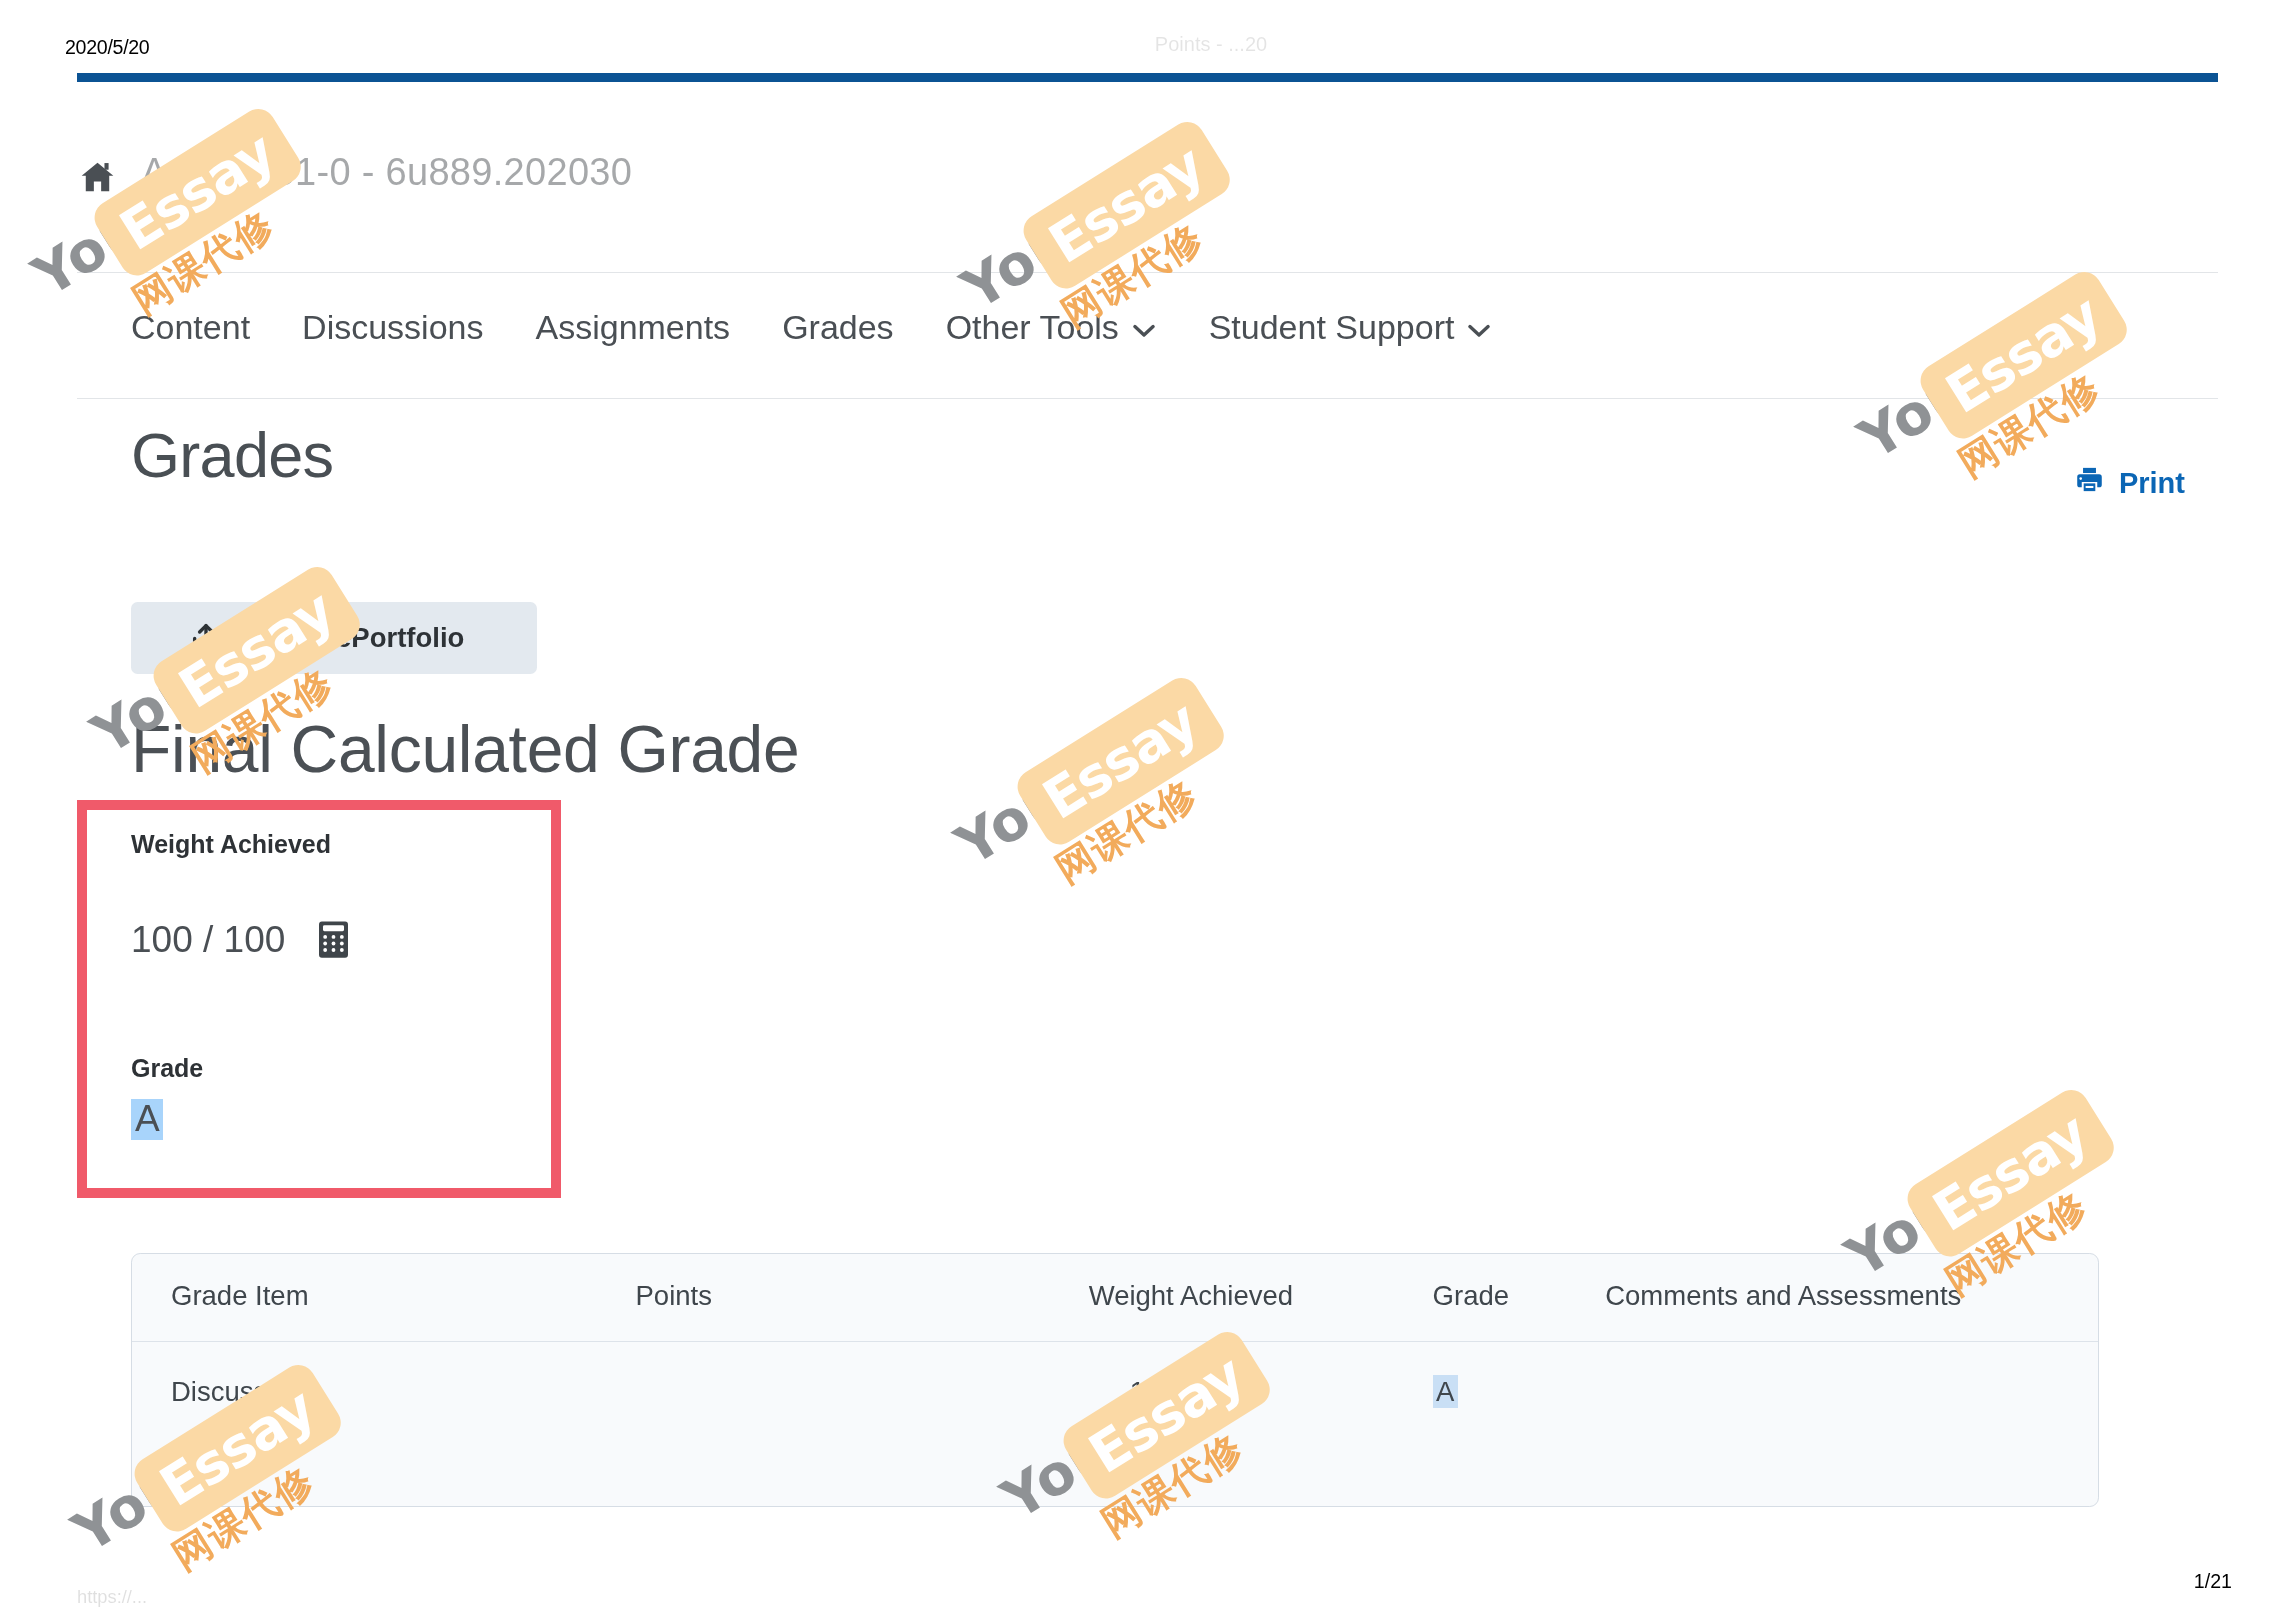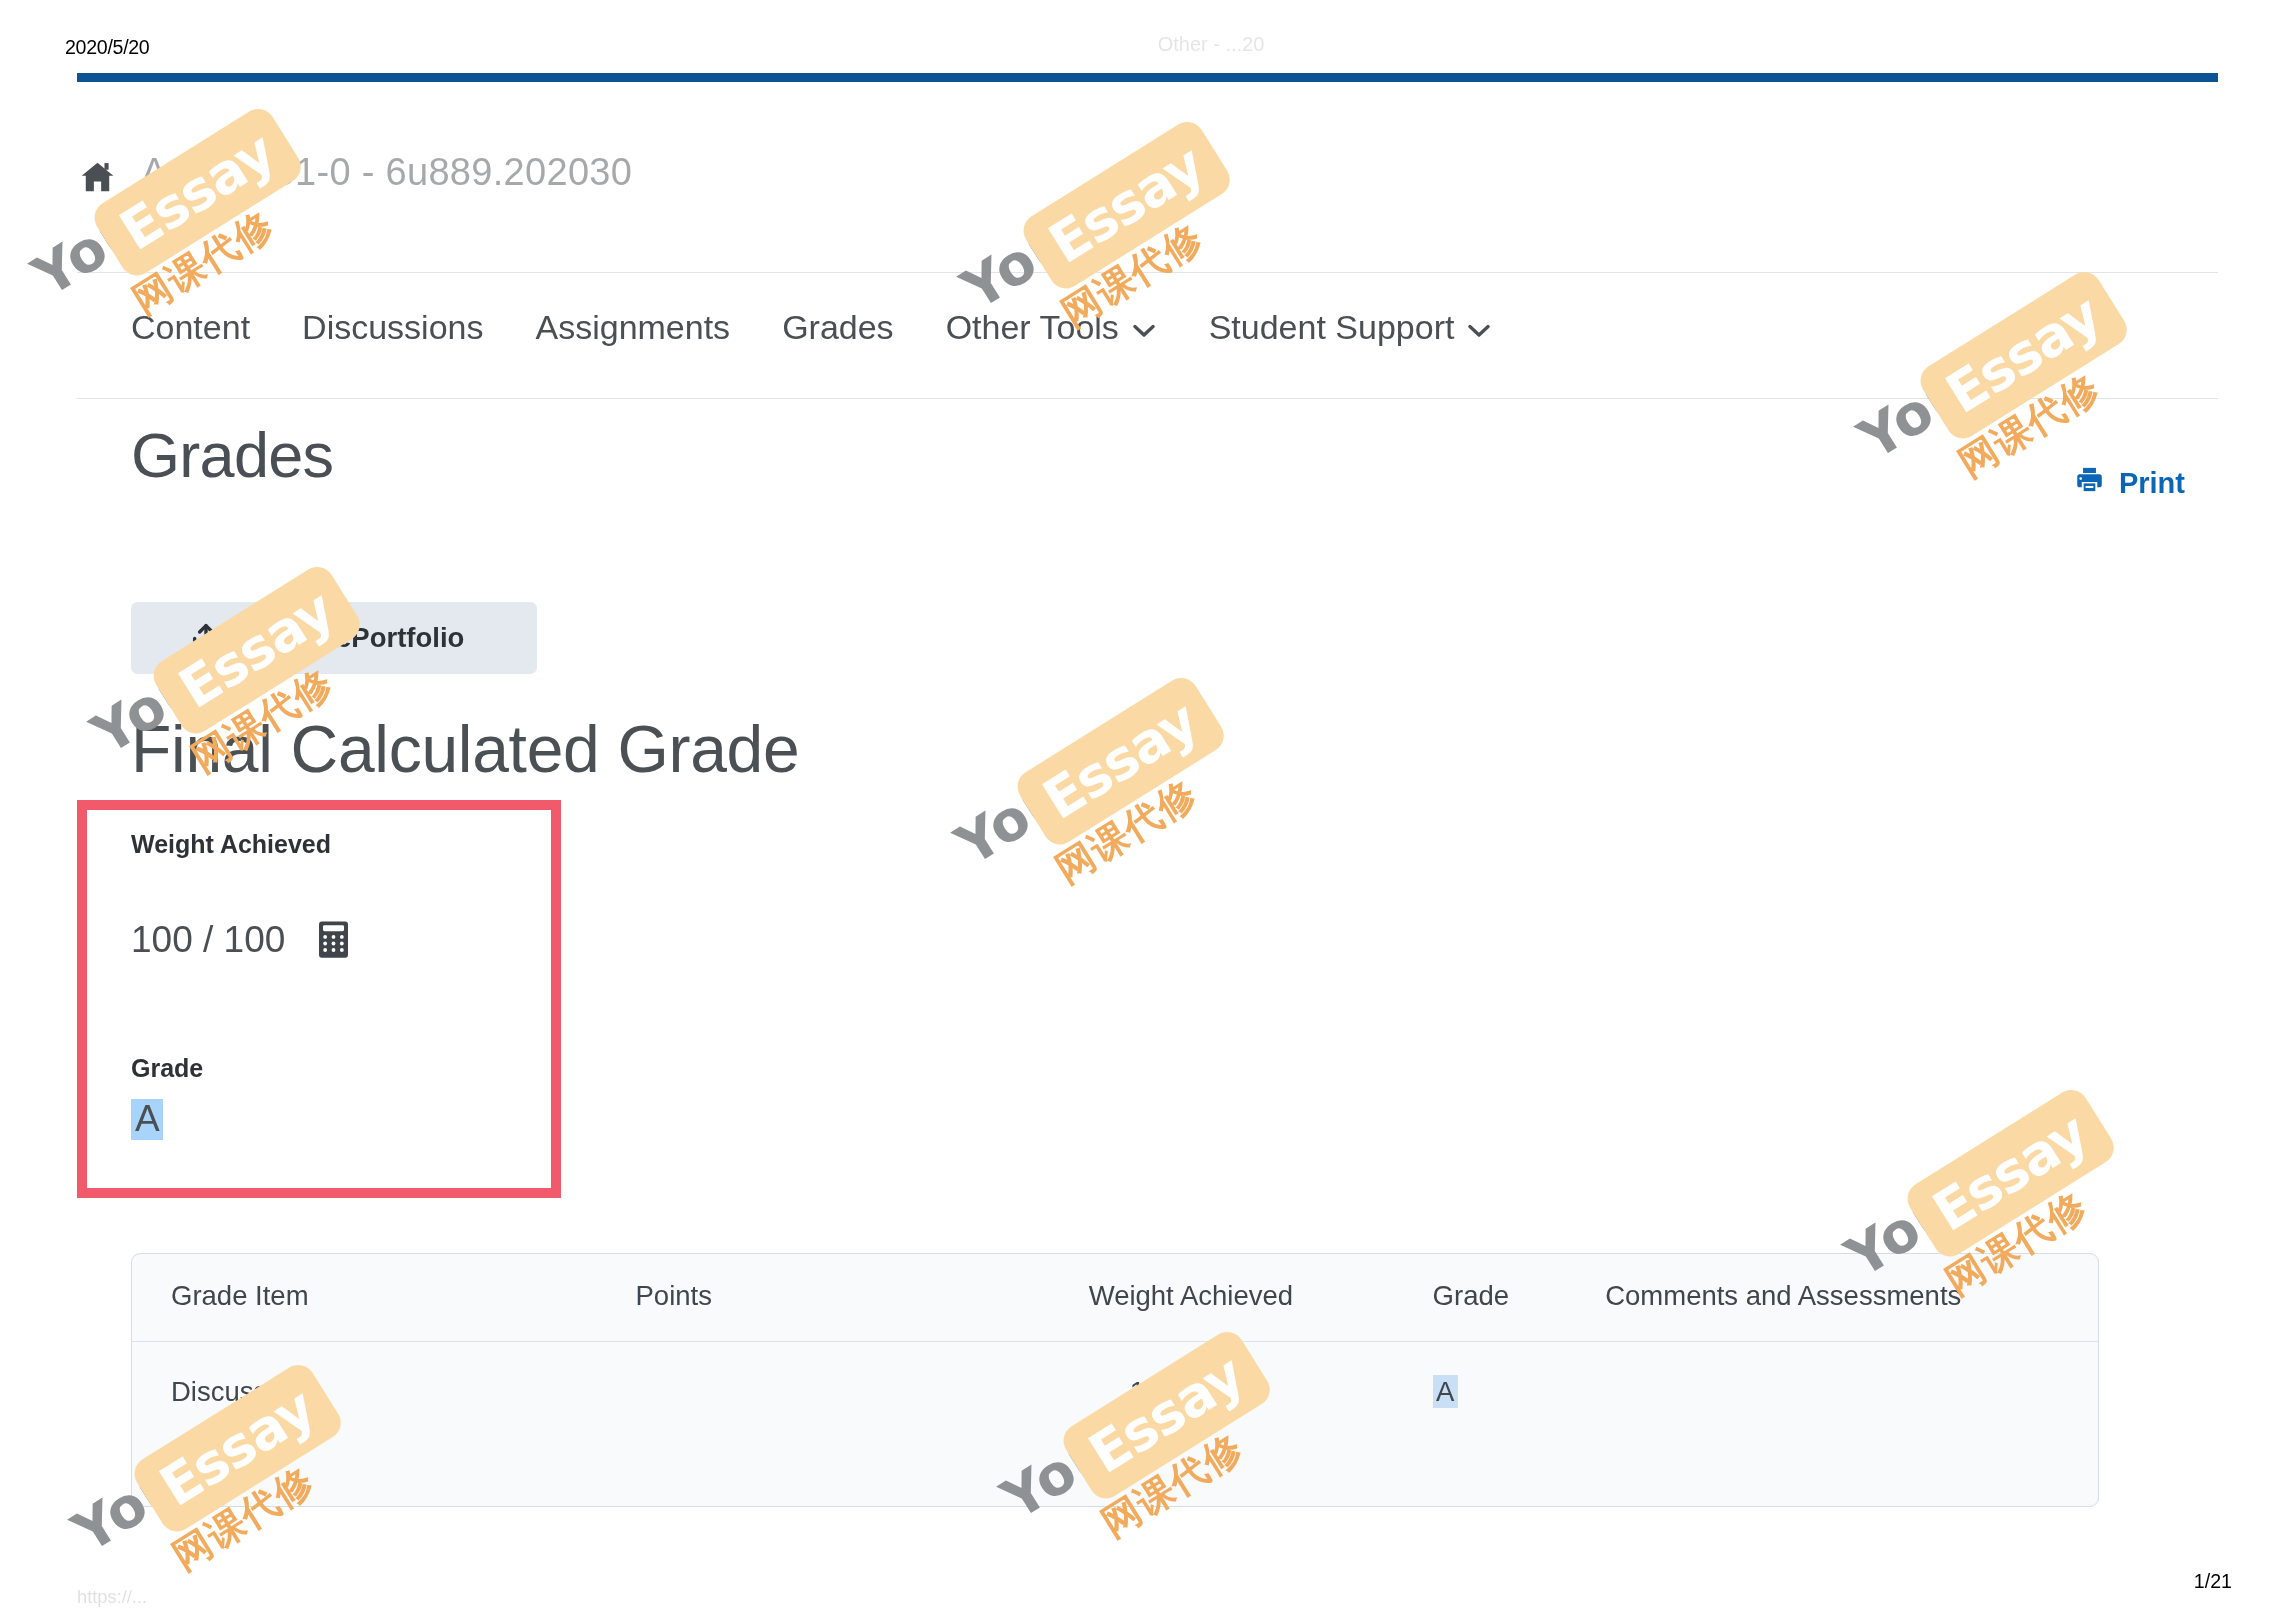--- a/index.html
+++ b/index.html
@@ -157,21 +157,21 @@
     transform: rotate(-32deg); transform-origin: left center;
     font-family: "DejaVu Sans", sans-serif; letter-spacing: 1.3px;
   }
 </style>
 </head>
 <body>
 
 <div class="page">
 
   <div class="print-date">2020/5/20</div>
-  <div class="print-center-title">Other - ...20</div>
+  <div class="print-center-title">Points - ...20</div>
   <div class="blue-rule"></div>
 
   <div class="course-bar">
     <span class="home-icon">
       <svg width="41" height="38" viewBox="0 0 24 24" fill="#4a4f54">
         <path d="M12 3 L2 11.2 h2.6 V21 h5.1 v-6.1 h4.6 V21 h5.1 v-9.8 H22 Z"></path>
         <rect x="16.4" y="3.2" width="2.6" height="4.2"></rect>
       </svg>
     </span>
     <span class="course-title">ACH 1161-0 - 6u889.202030</span>

